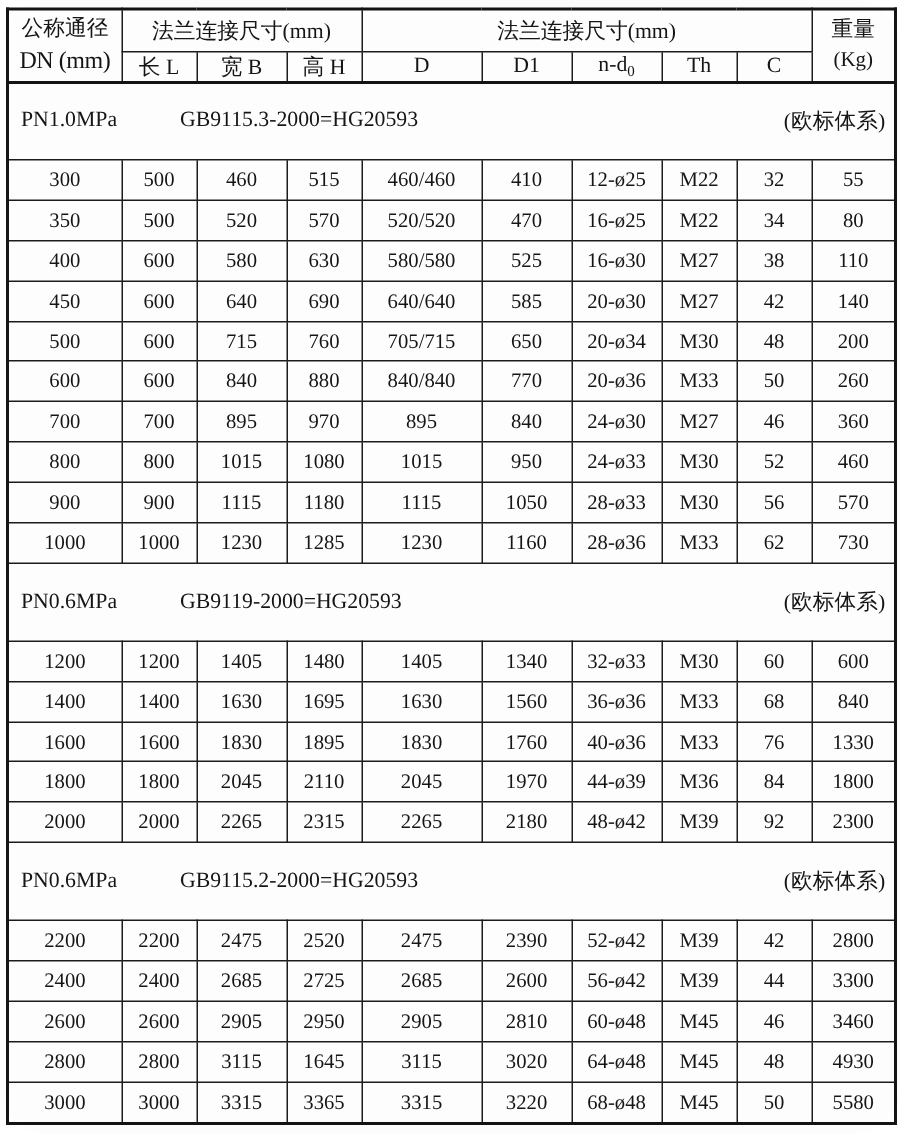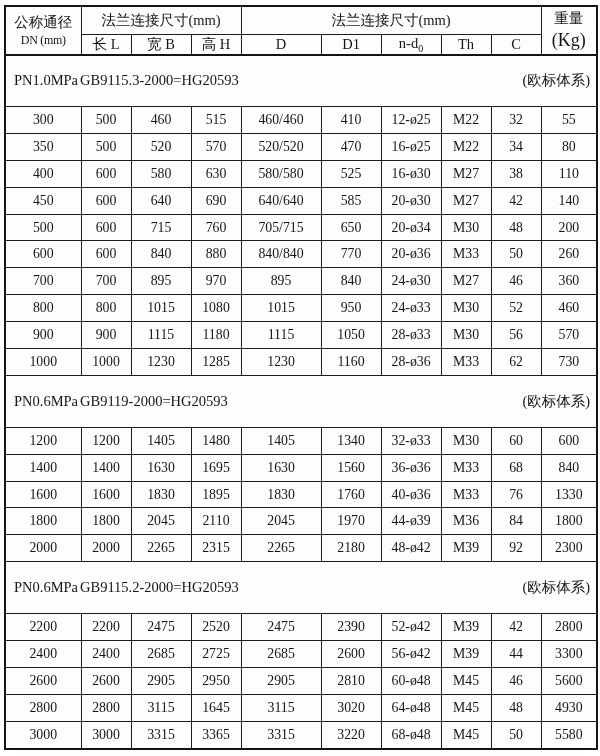--- a/index.html
+++ b/index.html
@@ -33,33 +33,33 @@
     vertical-align: middle;
     font-weight: normal;
     overflow: hidden;
     white-space: nowrap;
   }
   thead { border-bottom: 2.5px solid #141414; }
   tr.h1 { height: 28px; }
   tr.h2 { height: 19px; }
   thead th { font-size: 14.5px; }
   .dn-line1, .wt-line1 { font-size: 14.5px; line-height: 1.5; }
-  .dn-line2 { font-size: 12px; letter-spacing: -0.3px; line-height: 1.3; }
-  .wt-line2 { font-size: 18px; line-height: 1.3; }
+  .dn-line2 { font-size: 16px; letter-spacing: -0.3px; line-height: 1.3; }
+  .wt-line2 { font-size: 14px; line-height: 1.3; }
   .sub0 { font-size: 10px; }
   tr.section-row { height: 33px; }
   tr.section-row td { text-align: left; }
   .section-wrap {
     display: flex;
     align-items: center;
     font-size: 14.5px;
     padding: 0 6px 0 8px;
   }
   .sec-pressure { width: 66px; flex: none; }
-  .sec-standard { flex: none; }
+  .sec-standard { flex: none; margin-left: 40px; }
   .sec-note { margin-left: auto; }
   tr.data-row { height: 14px; }
   tr.data-row td { font-size: 13.8px; }
 </style>
 </head>
 <body>
 
 <div class="sheet">
   <table class="spec">
     <colgroup>
@@ -333,21 +333,21 @@
         <tr class="data-row">
           <td>2600</td>
           <td>2600</td>
           <td>2905</td>
           <td>2950</td>
           <td>2905</td>
           <td>2810</td>
           <td>60-ø48</td>
           <td>M45</td>
           <td>46</td>
-          <td>5600</td>
+          <td>3460</td>
         </tr>
         <tr class="data-row">
           <td>2800</td>
           <td>2800</td>
           <td>3115</td>
           <td>1645</td>
           <td>3115</td>
           <td>3020</td>
           <td>64-ø48</td>
           <td>M45</td>

